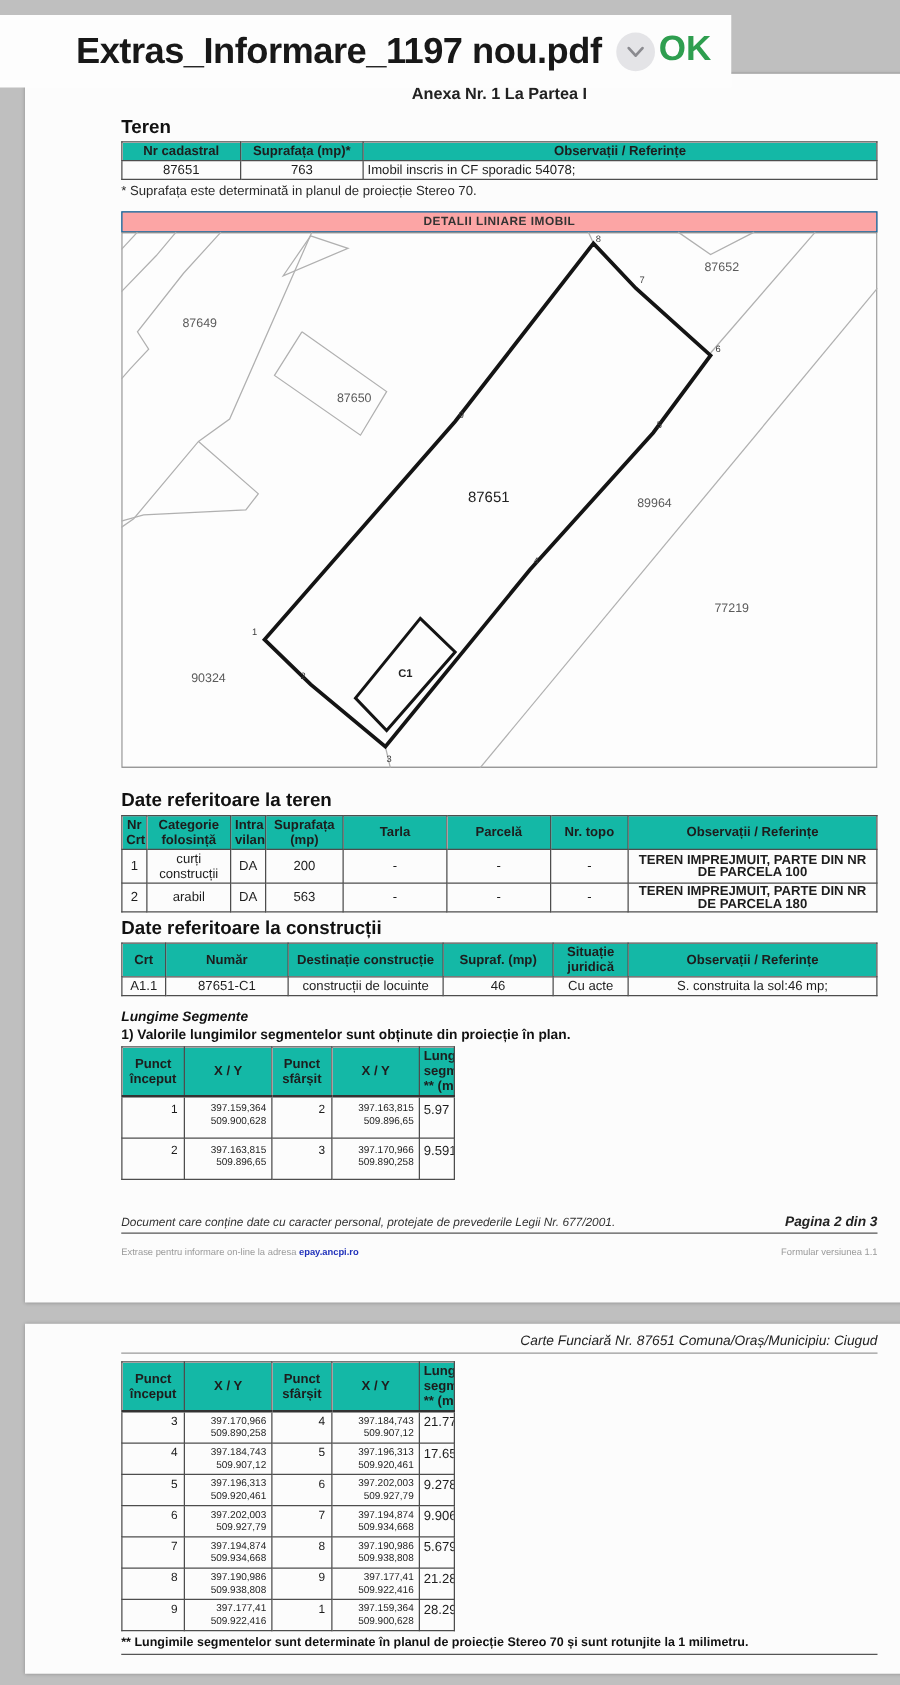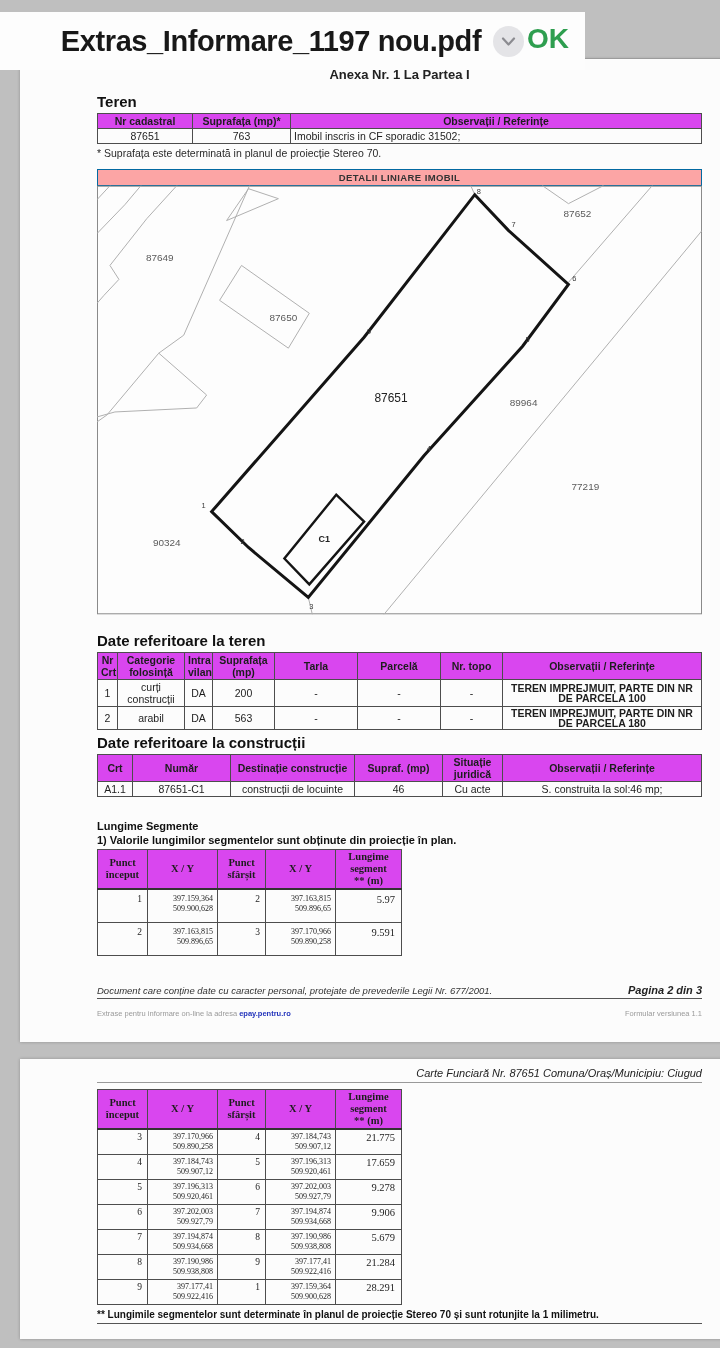--- a/index.html
+++ b/index.html
@@ -13,34 +13,34 @@
   
   .viewport{position:absolute;top:58px;left:12px;width:720px;height:1290px;background:#bfbfbf;border-top:1px solid #adadad;}
   .page{background:#fcfcfc;width:704px;margin:0 8px;box-sizing:border-box;box-shadow:0 0 3px rgba(0,0,0,.25);}
   .page1{height:983px;padding:8px 22px 0 77px;}
   .page2{margin-top:17px;height:280px;padding:8px 22px 0 77px;overflow:hidden;}
   
   .annex{font-size:13px;font-weight:bold;text-align:center;color:#222;line-height:16px;}
   .sec-h{font-size:15px;font-weight:bold;color:#111;line-height:18px;margin-top:10px;}
   .sec-h.mt17{margin-top:17px;} .sec-h.mt12{margin-top:4px;}
   .note{font-size:10.5px;color:#2a2a2a;line-height:13px;margin-top:3px;}
-  .sub-h{font-size:11px;font-weight:bold;color:#111;line-height:14px;margin-top:22px;}
+  .sub-h{font-size:11px;font-weight:bold;color:#111;line-height:14px;margin-top:10px;font-style:italic;}
   .sub-note{font-size:11px;font-weight:bold;color:#111;line-height:14px;}
   
   table.t{border-collapse:collapse;table-layout:fixed;margin-top:2px;}
   .t th,.t td{border:1px solid #4d4d4d;padding:1px 3px;font-size:10.5px;color:#1d1d1d;vertical-align:middle;overflow:hidden;}
-  .t th{font-weight:bold;text-align:center;background:#d946ef;line-height:12px;}
+  .t th{font-weight:bold;text-align:center;background:#14b8a6;line-height:12px;}
   .t td{text-align:center;}
   .t .left{text-align:left;}
   .t-full{width:605px;}
   .tiny-h{font-size:7px;line-height:8px;}
   .obs{font-size:8.5px;font-weight:bold;line-height:10px;text-align:left;}
   .small-cell{font-size:9px;text-align:left;}
   
-  table.t-seg{width:305px;border:1.5px solid #333;font-family:Liberation Serif, serif;}
+  table.t-seg{width:267px;border:1.5px solid #333;}
   .t-seg th{border-bottom:2px solid #333;}
   .t-seg td.pt{font-size:9.5px;text-align:right;padding-right:5px;vertical-align:top;}
   .t-seg td.xy{font-size:8px;line-height:10px;text-align:right;padding-right:4px;vertical-align:top;}
   .t-seg td.xy span{display:block;}
   .t-seg td.len{font-size:10.5px;text-align:right;padding-right:6px;vertical-align:top;}
   .t-seg1 td{padding-top:4px;padding-bottom:8px;}
   .t-seg2 td{padding-top:2px;padding-bottom:2px;}
   
   .detalii{margin-top:9px;height:15px;border:1px solid #0369a1;background:#fca5a5;font-size:9.5px;font-weight:bold;color:#333;text-align:center;line-height:15px;letter-spacing:.4px;margin-bottom:-1px;}
   .map{width:605px;height:430px;display:block;}
@@ -95,21 +95,21 @@
           </colgroup>
         <tbody>
             <tr>
           <th>Nr cadastral</th>
           <th>Suprafața (mp)*</th>
           <th>Observații / Referințe</th>
         </tr>
         <tr>
           <td>87651</td>
           <td>763</td>
-          <td class="left small-cell">Imobil inscris in CF sporadic 31502;</td>
+          <td class="left small-cell">Imobil inscris in CF sporadic 54078;</td>
         </tr>
       </tbody>
         </table>
 
       <div class="note">* Suprafața este determinată in planul de proiecție Stereo 70.</div>
 
       <div class="detalii">DETALII LINIARE IMOBIL</div>
 
       <svg class="map" viewBox="0 0 607 430">
         <rect x="0.5" y="0.5" width="606" height="429" fill="#fdfdfd" stroke="#8a8a8a"></rect>
@@ -278,21 +278,21 @@
         </table>
 
       <div class="foot1">
         <span class="foot-priv">Document care conține date cu caracter personal, protejate de prevederile Legii Nr. 677/2001.</span>
         <span class="foot-page">Pagina 2 din 3</span>
       </div>
       <hr class="rule">
       <div class="foot2">
         <span>
           <span>Extrase pentru informare on-line la adresa</span>
-          <a class="foot-link">epay.pentru.ro</a>
+          <a class="foot-link">epay.ancpi.ro</a>
         </span>
         <span>Formular versiunea 1.1</span>
       </div>
 
     </section>
 
     <section class="page page2">
 
       <div class="carte">Carte Funciară Nr. 87651 Comuna/Oraș/Municipiu: Ciugud</div>
       <hr class="rule-thin">

